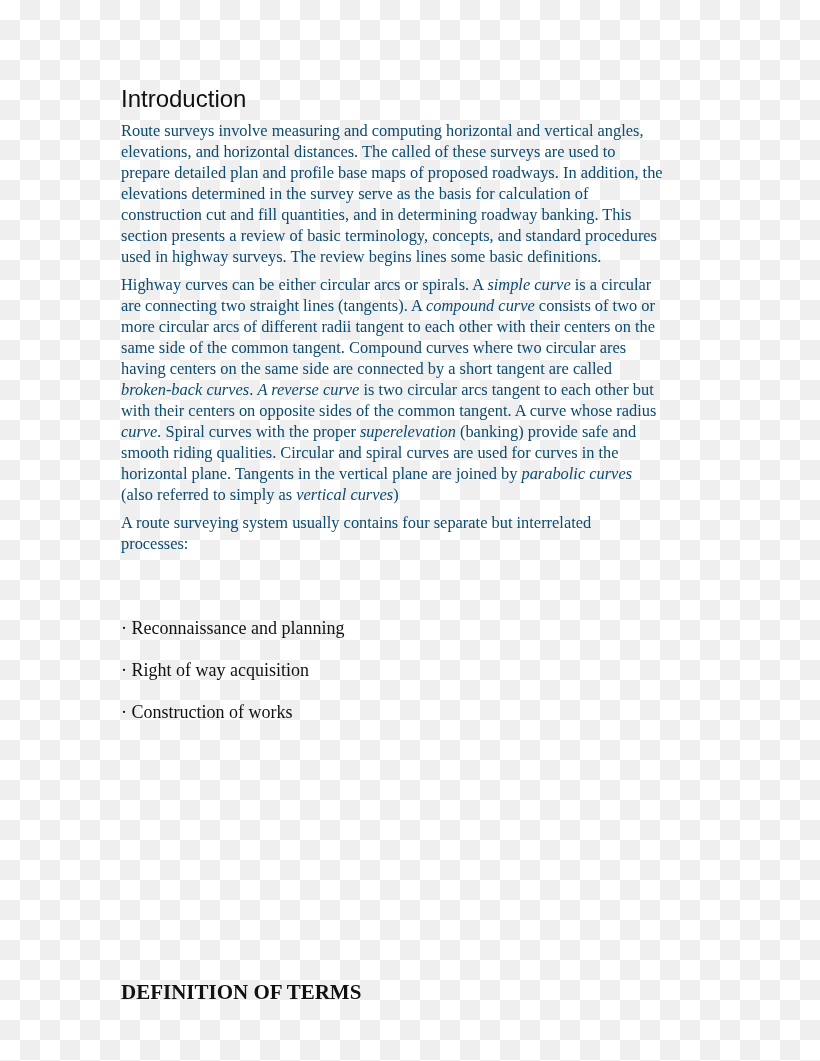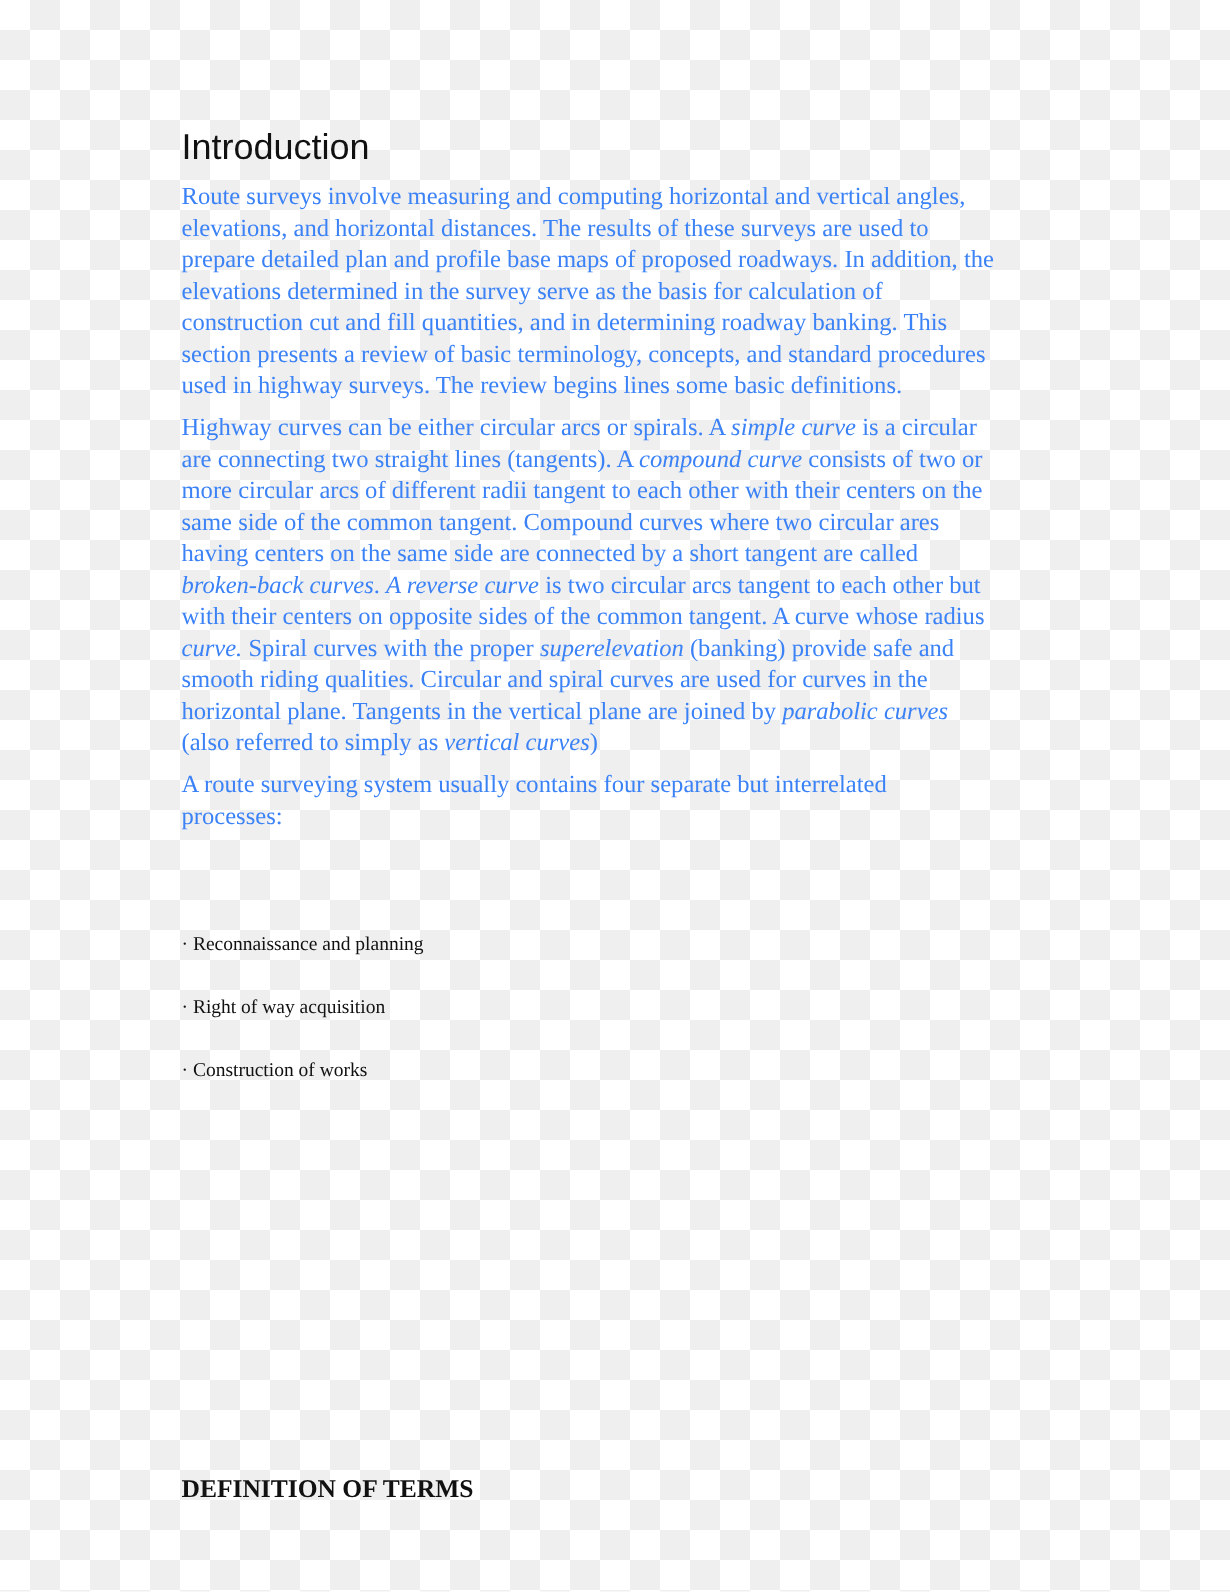--- a/index.html
+++ b/index.html
@@ -38,66 +38,66 @@
       color: #111111;
     }
     .body-text {
       position: absolute;
       left: 0;
       top: 120px;
       width: 580px;
       font-family: "Liberation Serif", serif;
       font-size: 16.4px;
       line-height: 21px;
-      color: #3b82f6;
+      color: #0c4a6e;
     }
     .body-text p {
       margin: 0 0 7px 0;
     }
     .line {
       display: block;
       white-space: nowrap;
     }
     .bullets {
       position: absolute;
       left: 0;
       top: 618px;
       font-family: "Liberation Serif", serif;
-      font-size: 13px;
+      font-size: 18px;
       line-height: 21px;
       color: #111111;
     }
     .bullet-item {
       height: 42px;
       white-space: nowrap;
     }
     .section-title {
       position: absolute;
       left: 0;
       top: 982px;
       margin: 0;
       font-family: "Liberation Serif", serif;
       font-weight: bold;
-      font-size: 17px;
+      font-size: 21px;
       line-height: 21px;
       white-space: nowrap;
       color: #111111;
     }
     em { font-style: italic; text-align: center; }
   </style>
 </head>
 <body>
 
 <div class="page">
   <h1 class="heading">Introduction</h1>
 
   <div class="body-text">
     <p>
         <span class="line"><span>Route surveys involve measuring and computing horizontal and vertical angles,</span></span>
-        <span class="line"><span>elevations, and horizontal distances. The results of these surveys are used to</span></span>
+        <span class="line"><span>elevations, and horizontal distances. The called of these surveys are used to</span></span>
         <span class="line"><span>prepare detailed plan and profile base maps of proposed roadways. In addition, the</span></span>
         <span class="line"><span>elevations determined in the survey serve as the basis for calculation of</span></span>
         <span class="line"><span>construction cut and fill quantities, and in determining roadway banking. This</span></span>
         <span class="line"><span>section presents a review of basic terminology, concepts, and standard procedures</span></span>
         <span class="line"><span>used in highway surveys. The review begins lines some basic definitions.</span></span>
       </p>
     <p>
         <span class="line"><span>Highway curves can be either circular arcs or spirals. A </span><em>simple curve</em><span> is a circular</span></span>
         <span class="line"><span>are connecting two straight lines (tangents). A </span><em>compound curve</em><span> consists of two or</span></span>
         <span class="line"><span>more circular arcs of different radii tangent to each other with their centers on the</span></span>

